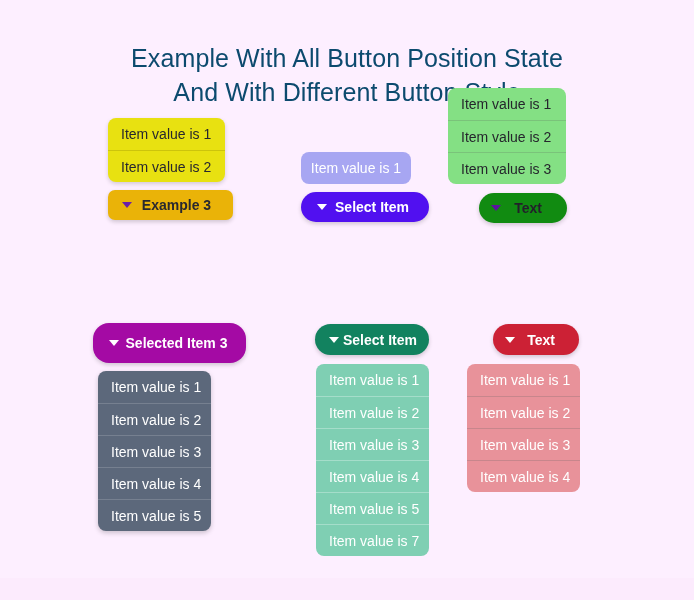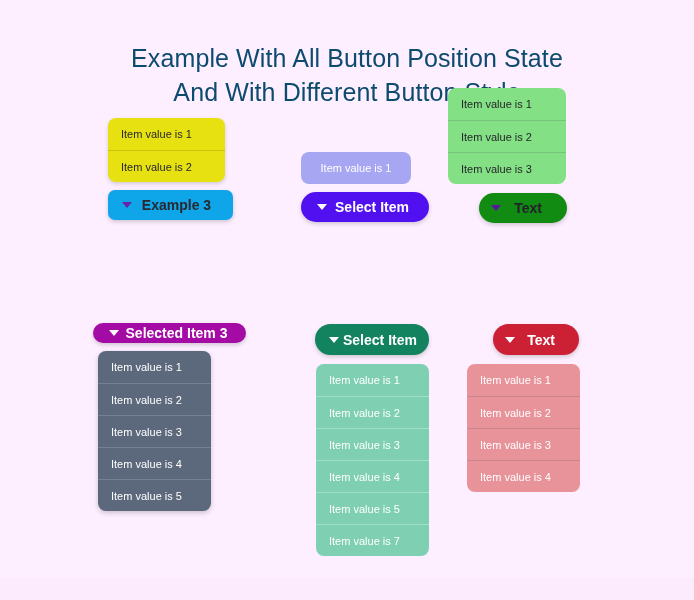--- a/index.html
+++ b/index.html
@@ -69,21 +69,21 @@
   }
   .dd-menu {
     box-sizing: border-box;
     border-radius: 8px;
     overflow: hidden;
     display: flex;
     flex-direction: column;
   }
   .dd-item {
     box-sizing: border-box;
-    font-size: 11px;
+    font-size: 14px;
     height: 32px;
     line-height: 32px;
     padding: 0 13px;
     white-space: nowrap;
     cursor: pointer;
   }
   .dd-item + .dd-item {
     border-top: 1px solid rgba(255,255,255,0.22);
   }
 
@@ -94,21 +94,21 @@
     background: #e8e111;
     box-shadow: 0 2px 4px rgba(0,0,0,0.16);
   }
   #g1 .dd-item { color: #27272e; }
   #g1 .dd-item + .dd-item { border-top: 1px solid rgba(120,110,0,0.25); }
   #g1 .dd-btn {
     margin-top: 8px;
     width: 125px;
     height: 30px;
     border-radius: 7px;
-    background: #0ea5e9;
+    background: #eab308;
     color: #29282f;
     padding: 0 10px 0 14px;
     box-shadow: 0 2px 4px rgba(0,0,0,0.18);
   }
   #g1 .dd-caret { border-top-color: #6c1fa8; }
 
   
   #g2 { left: 301px; top: 152px; }
   #g2 .dd-menu {
     width: 110px;
@@ -145,21 +145,21 @@
     color: #231f2b;
     padding: 0 10px 0 12px;
     box-shadow: 0 2px 4px rgba(0,0,0,0.18);
   }
   #g3 .dd-caret { border-top-color: #5b14a0; }
 
   
   #g4 { left: 93px; top: 323px; }
   #g4 .dd-btn {
     width: 153px;
-    height: 20px;
+    height: 40px;
     border-radius: 16px;
     background: #a40aa4;
     color: #ffffff;
     padding: 0 10px 0 16px;
     box-shadow: 0 2px 4px rgba(0,0,0,0.18);
   }
   #g4 .dd-caret { border-top-color: #ffffff; }
   #g4 .dd-menu {
     margin-top: 8px;
     margin-left: 5px;

